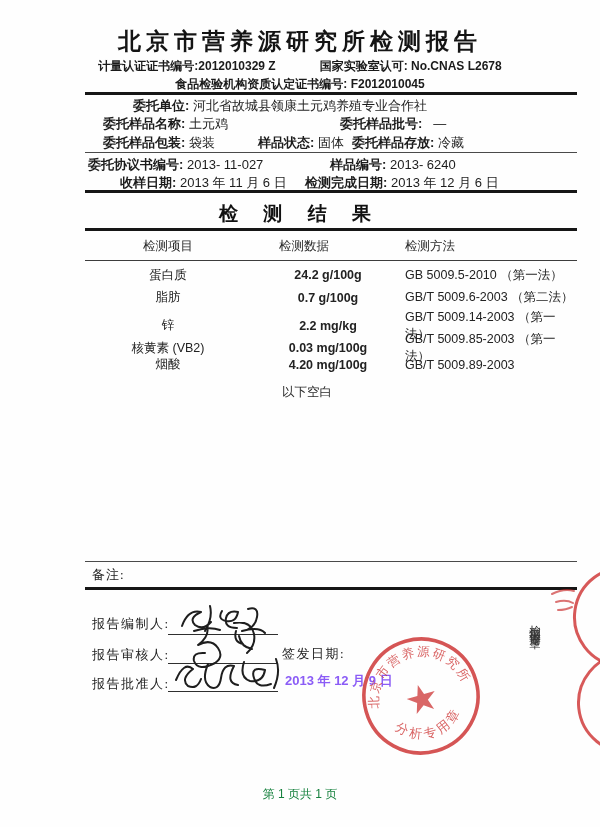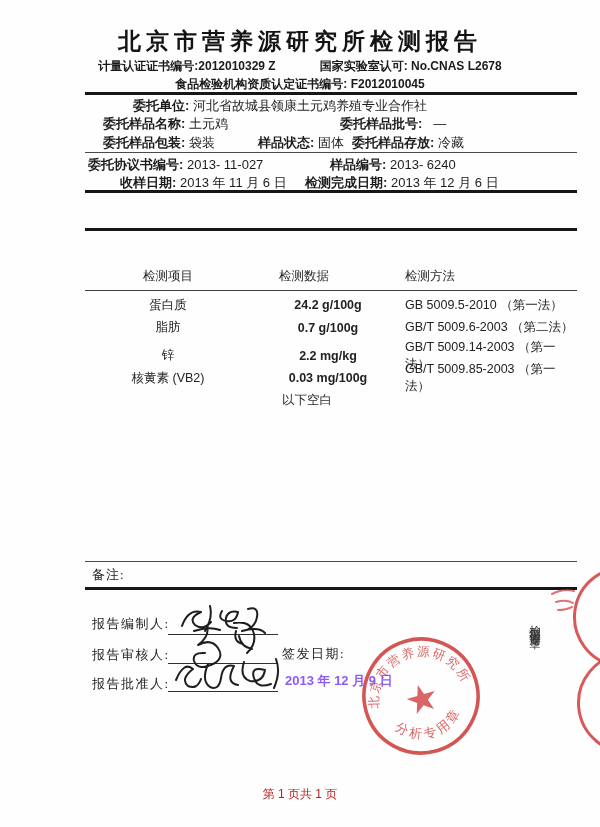--- a/index.html
+++ b/index.html
@@ -26,21 +26,21 @@
   .pair .v{font-weight:400;}
   
   .sectitle{top:201px;left:0;width:600px;text-align:center;
     font-size:19px;font-weight:bold;letter-spacing:10px;color:#111;}
   .rtable{top:233px;left:85px;width:492px;}
   .rrow{display:grid;grid-template-columns:166px 154px 1fr;align-items:center;height:22.4px;
     font-size:12.5px;font-weight:500;color:#222;}
   .rrow .c1{text-align:center;}
   .rrow .c2{text-align:center;font-weight:600;}
   .rrow .c3{text-align:left;}
-  .rhead{height:26px;font-weight:500;color:#2a2a2a;margin-top:30px;}
+  .rhead{height:26px;font-weight:500;color:#2a2a2a;}
   .rhead .c2{padding-right:48px;font-weight:500;}
   .tline{height:1px;background:#3d3d3d;margin:1px 0 3px 0;}
   .endnote{margin-top:8px;margin-left:197px;font-size:12.5px;font-weight:500;color:#2a2a2a;}
   
   .remark-label{top:566px;left:92px;font-family:"Liberation Serif","DejaVu Serif",serif;
     font-size:13px;color:#222;letter-spacing:1px;}
   
   .slabel{position:absolute;font-family:"Liberation Serif","DejaVu Serif",serif;
     font-size:13px;letter-spacing:1.5px;color:#222;white-space:nowrap;}
   .sigline{position:absolute;left:168px;width:110px;height:1px;background:#2f2f2f;}
@@ -48,21 +48,21 @@
   .sig{position:absolute;}
   .sig path{fill:none;stroke:#1e1e1e;stroke-width:2;stroke-linecap:round;stroke-linejoin:round;}
   
   .stamp{opacity:0.86;}
   .side-label{top:616px;left:527px;writing-mode:vertical-rl;text-orientation:upright;
     font-family:"Liberation Serif","DejaVu Serif",serif;font-size:11.5px;letter-spacing:2px;color:#333;}
   .arc-stamp{position:absolute;width:96px;height:96px;border-radius:50%;
     border:3px solid rgba(204,42,42,.78);background:transparent;}
   .residue path{fill:none;stroke:rgba(200,40,40,.65);stroke-width:2;stroke-linecap:round;}
   
-  .footer{top:786px;left:0;width:600px;text-align:center;font-size:12px;color:#b91c1c;}
+  .footer{top:786px;left:0;width:600px;text-align:center;font-size:12px;color:#15803d;}
 </style>
 </head>
 <body>
 
 <div class="page">
 
   <div class="abs title">北京市营养源研究所检测报告</div>
   <div class="abs certline1">
     <span>计量认证证书编号:2012010329 Z</span>
     <span>国家实验室认可: No.CNAS L2678</span>
@@ -106,20 +106,21 @@
   <div class="pair" style="left:120px;top:174px">
     <span>收样日期:</span>
     <span class="v">2013 年 11 月 6 日</span>
   </div>
   <div class="pair" style="left:305px;top:174px">
     <span>检测完成日期:</span>
     <span class="v">2013 年 12 月 6 日</span>
   </div>
   <div class="abs rule thick" style="top:190px"></div>
 
+  <div class="abs sectitle">检 测 结 果</div>
   <div class="abs rule thick" style="top:228px"></div>
 
   <div class="abs rtable">
     <div class="rrow rhead">
       <span class="c1">检测项目</span>
       <span class="c2">检测数据</span>
       <span class="c3">检测方法</span>
     </div>
     <div class="tline"></div>
     <div class="rrow">
@@ -134,20 +135,25 @@
     </div>
     <div class="rrow">
       <span class="c1">锌</span>
       <span class="c2">2.2 mg/kg</span>
       <span class="c3">GB/T 5009.14-2003 （第一法）</span>
     </div>
     <div class="rrow">
       <span class="c1">核黄素 (VB2)</span>
       <span class="c2">0.03 mg/100g</span>
       <span class="c3">GB/T 5009.85-2003 （第一法）</span>
+    </div>
+    <div class="rrow">
+      <span class="c1">烟酸</span>
+      <span class="c2">4.20 mg/100g</span>
+      <span class="c3">GB/T 5009.89-2003</span>
     </div>
     <div class="endnote">以下空白</div>
   </div>
 
   <div class="abs rule thin" style="top:561px"></div>
   <div class="abs remark-label">备注:</div>
   <div class="abs rule thick" style="top:587px"></div>
 
   <div class="slabel" style="left:92px;top:615px">报告编制人:</div>
   <div class="slabel" style="left:92px;top:646px">报告审核人:</div>

